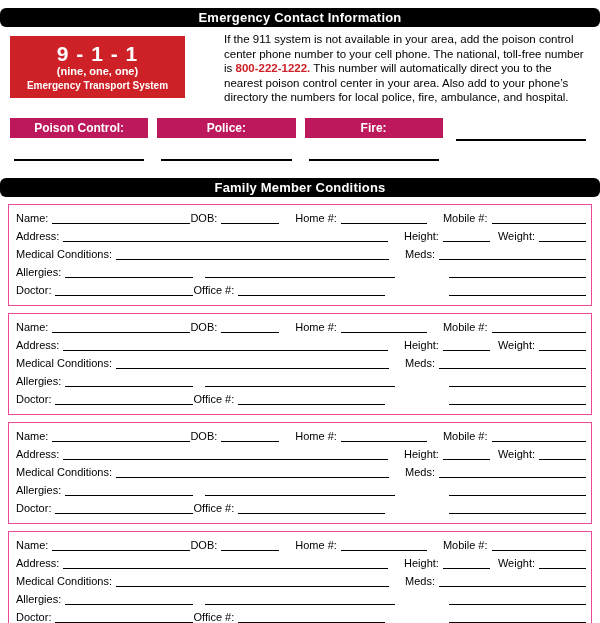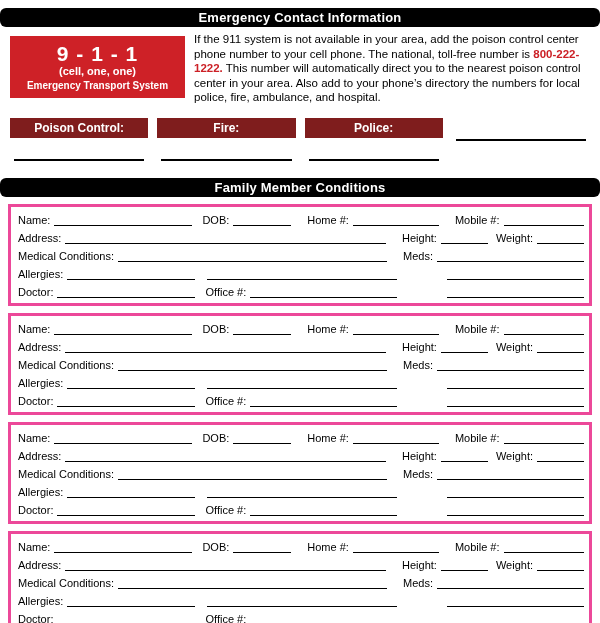--- a/index.html
+++ b/index.html
@@ -18,21 +18,21 @@
     font-size: 13px;
     text-align: center;
     height: 19px;
     line-height: 19px;
     letter-spacing: 0.2px;
     border-radius: 6px;
   }
   .top-bar { margin-top: 8px; }
 
   
-  .intro-row { display: flex; margin: 6px 8px 0 10px; }
+  .intro-row { display: flex; margin: 6px 8px 0 10px; gap: 30px; }
   .call-box {
     flex: none;
     width: 175px; height: 62px;
     background: #ce2127;
     color: #fff;
     text-align: center;
     margin-top: 3px;
   }
   .call-number { font-size: 21px; font-weight: bold; letter-spacing: 1px; padding-top: 7px; line-height: 22px; }
   .call-phonetic { font-size: 11px; font-weight: bold; line-height: 13px; }
@@ -43,40 +43,40 @@
     font-size: 11.5px;
     line-height: 14.6px;
     margin-top: -1px;
   }
   .phone-number { color: #cc2026; font-weight: bold; }
 
   
   .contacts-row { display: flex; gap: 9px; margin: 13px 10px 0 10px; }
   .contact-col { flex: 1; }
   .contact-label {
-    background: #7f1d1d; color: #fff;
+    background: #be185d; color: #fff;
     font-weight: bold; font-size: 12px;
     text-align: center;
     height: 20px; line-height: 20px;
     white-space: nowrap; overflow: hidden;
   }
   .contact-line {
     height: 21px;
     border-bottom: 2px solid #000;
     margin: 0 4px;
   }
 
   .family-bar { margin-top: 17px; }
 
   
   .family-block {
     box-sizing: border-box;
     margin: 7px 8px 0 8px;
     height: 102px;
-    border: 3px solid #ec4899;
+    border: 1px solid #ec4899;
     padding: 4px 5px 4px 7px;
   }
   .frow { display: flex; height: 18px; font-size: 11px; }
   .frow .lbl { white-space: nowrap; line-height: 18px; padding-right: 4px; }
   .line {
     align-self: flex-end;
     margin-bottom: 3px;
     border-bottom: 1px solid #000;
     height: 0;
   }
@@ -84,51 +84,51 @@
   .w-dob    { width: 58px;  margin-left: 0; }
   .w-home   { width: 86px; }
   .w-flex   { flex: 1; }
   .w-hw     { width: 47px; }
   .w-meds   { width: 147px; }
   .w-allergy{ width: 128px; }
   .w-mid    { width: 190px; margin-left: 12px; }
   .w-right  { width: 137px; margin-left: auto; }
   .w-doctor { width: 138px; }
   .w-office { width: 147px; }
-  .ml10 { margin-left: 10px; }
+  .ml10 { }
   .ml14 { margin-left: 16px; }
   .ml16 { margin-left: 16px; }
   .ml6  { margin-left: 16px; }
   .ml8  { margin-left: 8px; }
 </style>
 </head>
 <body>
 
 <div class="section-bar top-bar">Emergency Contact Information</div>
 
 <div class="intro-row">
   <div class="call-box" style="background: rgb(206, 33, 39);">
     <div class="call-number">9 - 1 - 1</div>
-    <div class="call-phonetic">(cell, one, one)</div>
+    <div class="call-phonetic">(nine, one, one)</div>
     <div class="call-caption">Emergency Transport System</div>
   </div>
   <div class="intro-text"><span>If the 911 system is not available in your area, add the poison control center phone number to your cell phone. The national, toll-free number is </span><span class="phone-number" style="color: rgb(204, 32, 38);">800-222-1222.</span><span> This number will automatically direct you to the nearest poison control center in your area. Also add to your phone’s directory the numbers for local police, fire, ambulance, and hospital.</span></div>
 </div>
 
 <div class="contacts-row">
   <div class="contact-col">
     <div class="contact-label">Poison Control:</div>
     <div class="contact-line"></div>
   </div>
   <div class="contact-col">
+    <div class="contact-label">Police:</div>
+    <div class="contact-line"></div>
+  </div>
+  <div class="contact-col">
     <div class="contact-label">Fire:</div>
-    <div class="contact-line"></div>
-  </div>
-  <div class="contact-col">
-    <div class="contact-label">Police:</div>
     <div class="contact-line"></div>
   </div>
   <div class="contact-col">
     <div class="contact-line"></div>
   </div>
 </div>
 
 <div class="section-bar family-bar">Family Member Conditions</div>
 
 <div id="family-blocks">

